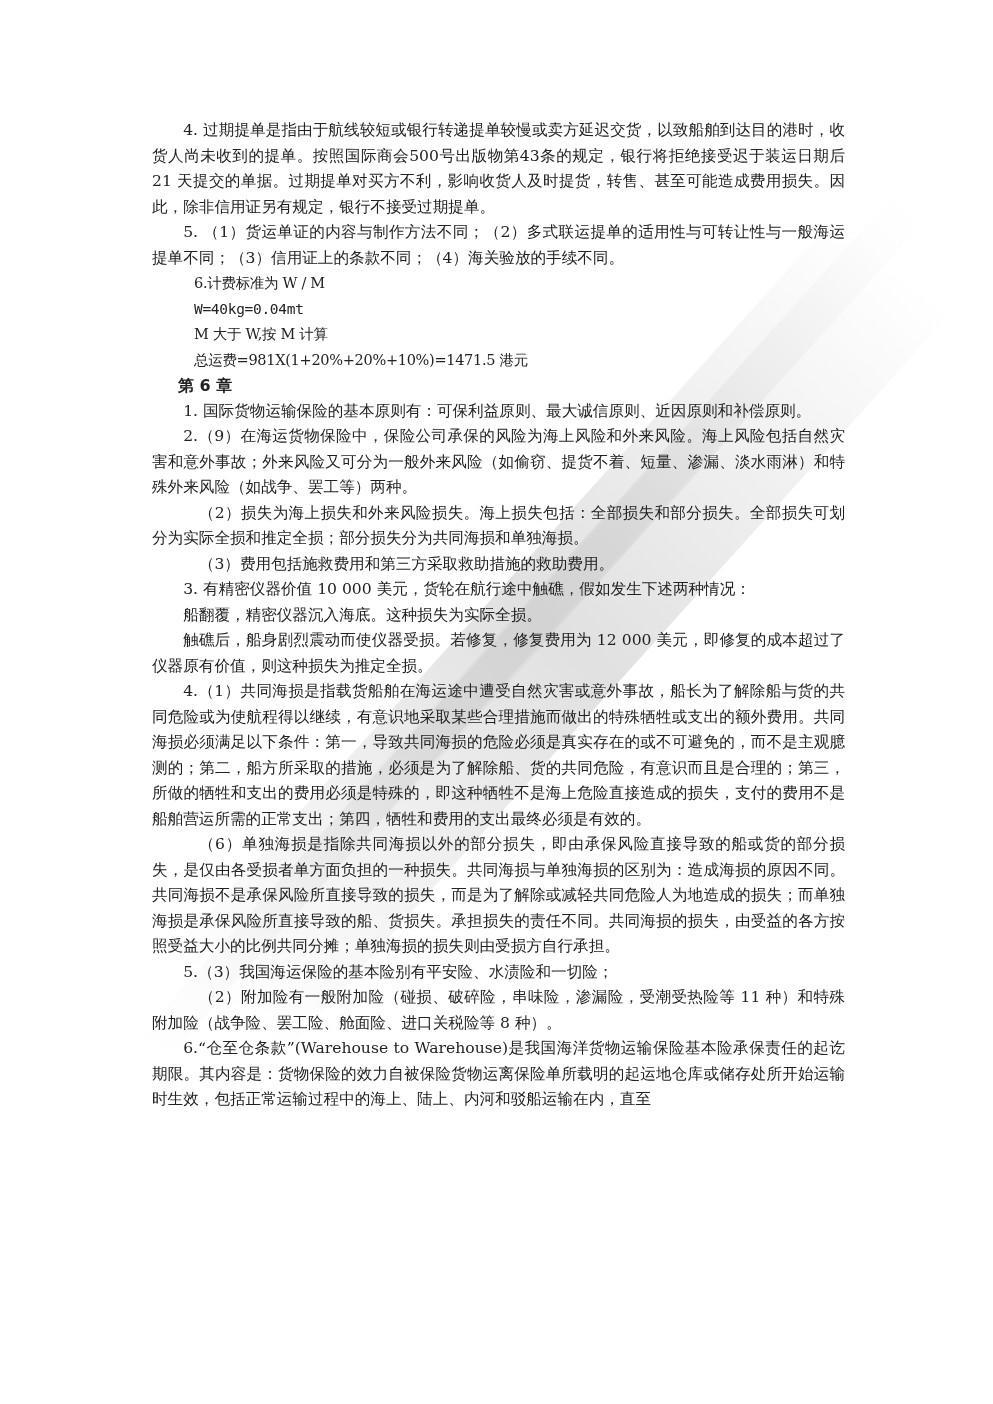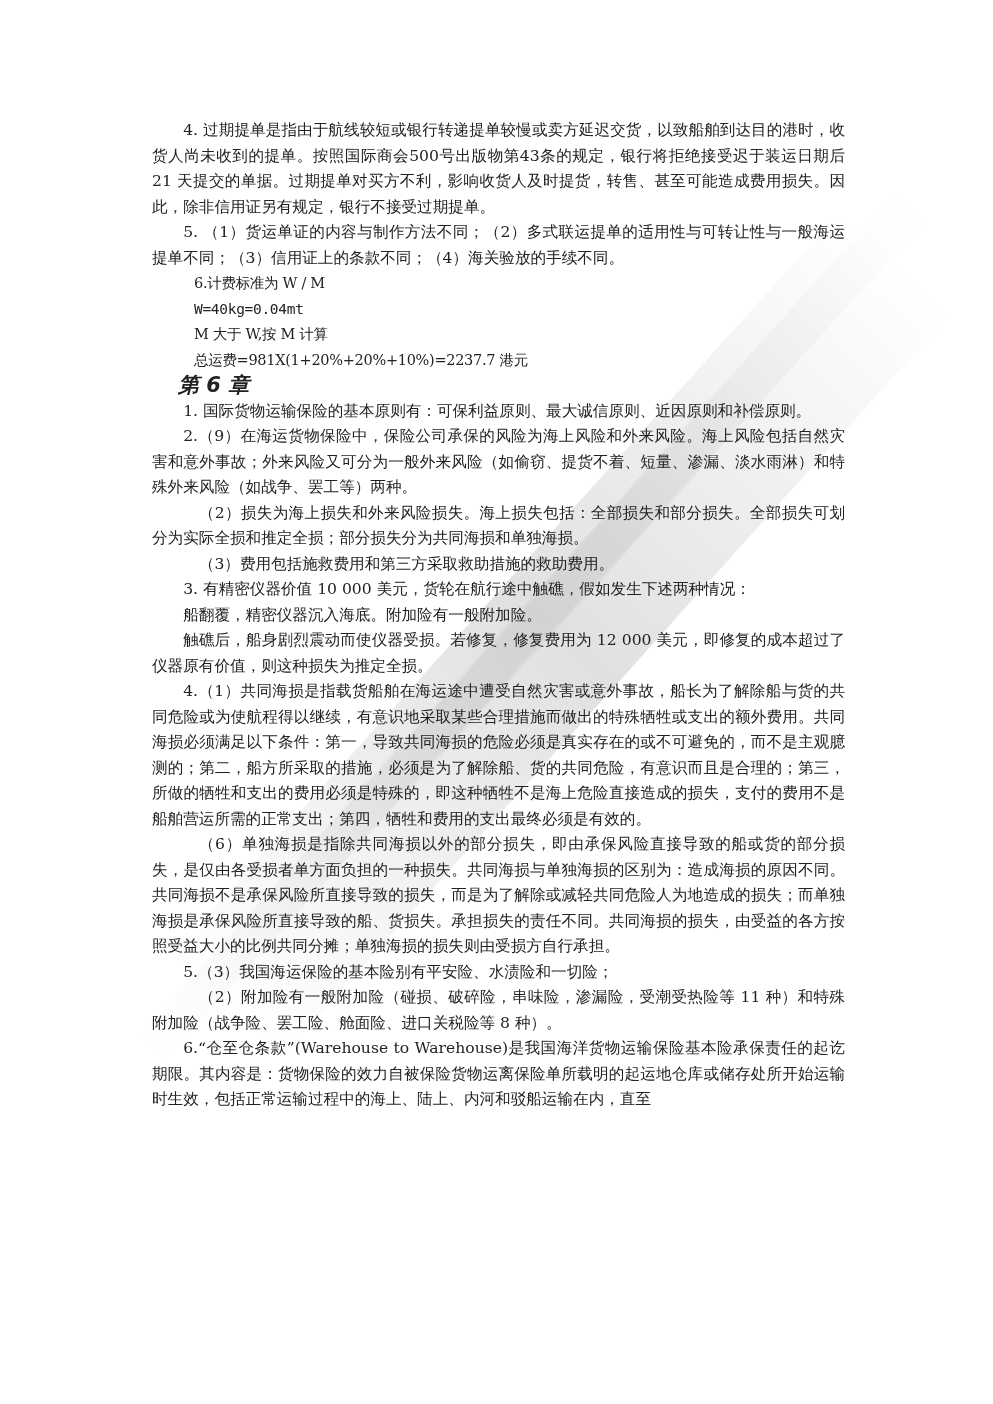--- a/index.html
+++ b/index.html
@@ -16,45 +16,45 @@
     position: absolute; left: 152px; top: 118px; width: 693px;
     font-family: "DejaVu Serif", "Liberation Serif", serif;
     font-size: 15.6px; line-height: 25.5px; color: #222;
     text-align: justify; text-justify: inter-character;
   }
   .para { margin: 0; }
   .indent { text-indent: 2em; }
   .indent3 { text-indent: 3em; }
   .formula { padding-left: 42px; font-family: "DejaVu Sans Mono", "Liberation Mono", monospace; font-size: 14.5px; letter-spacing: -0.3px; }
   .formula.cn { font-family: "DejaVu Serif", serif; }
-  .chapter { font-family: "DejaVu Sans", "Liberation Sans", sans-serif; font-weight: bold; padding-left: 26px; font-size: 21px; font-style: italic; }
+  .chapter { font-family: "DejaVu Sans", "Liberation Sans", sans-serif; font-weight: bold; padding-left: 26px; font-size: 16px; }
   sup { font-size: 8px; vertical-align: 7px; }
 </style>
 </head>
 <body>
 
 <div class="watermark">
   <div class="wm-band" style="left:60px; top:560px; width:1000px; height:150px;"></div>
   <div class="wm-band" style="left:160px; top:520px; width:900px; height:40px; opacity:0.6;"></div>
   <div class="wm-band" style="left:0px; top:700px; width:900px; height:35px; opacity:0.6;"></div>
 </div>
 
 <div class="page-text">
   <p class="para indent">4. 过期提单是指由于航线较短或银行转递提单较慢或卖方延迟交货，以致船舶到达目的港时，收货人尚未收到的提单。按照国际商会500号出版物第43条的规定，银行将拒绝接受迟于装运日期后21 天提交的单据。过期提单对买方不利，影响收货人及时提货，转售、甚至可能造成费用损失。因此，除非信用证另有规定，银行不接受过期提单。</p>
   <p class="para indent">5. （1）货运单证的内容与制作方法不同；（2）多式联运提单的适用性与可转让性与一般海运提单不同；（3）信用证上的条款不同；（4）海关验放的手续不同。</p>
   <p class="para formula cn">6.计费标准为 W / M</p>
   <p class="para formula">W=40kg=0.04mt</p>
   <p class="para formula cn">M 大于 W,按 M 计算</p>
-  <p class="para formula cn">总运费=981X(1+20%+20%+10%)=2237.7 港元</p>
+  <p class="para formula cn">总运费=981X(1+20%+20%+10%)=1471.5 港元</p>
   <p class="para chapter">第 6 章</p>
   <p class="para indent">1. 国际货物运输保险的基本原则有：可保利益原则、最大诚信原则、近因原则和补偿原则。</p>
   <p class="para indent">2.（9）在海运货物保险中，保险公司承保的风险为海上风险和外来风险。海上风险包括自然灾害和意外事故；外来风险又可分为一般外来风险（如偷窃、提货不着、短量、渗漏、淡水雨淋）和特殊外来风险（如战争、罢工等）两种。</p>
   <p class="para indent3">（2）损失为海上损失和外来风险损失。海上损失包括：全部损失和部分损失。全部损失可划分为实际全损和推定全损；部分损失分为共同海损和单独海损。</p>
   <p class="para indent3">（3）费用包括施救费用和第三方采取救助措施的救助费用。</p>
   <p class="para indent">3. 有精密仪器价值 10 000 美元，货轮在航行途中触礁，假如发生下述两种情况：</p>
-  <p class="para indent">船翻覆，精密仪器沉入海底。附加险有一般附加险。</p>
+  <p class="para indent">船翻覆，精密仪器沉入海底。这种损失为实际全损。</p>
   <p class="para indent">触礁后，船身剧烈震动而使仪器受损。若修复，修复费用为 12 000 美元，即修复的成本超过了仪器原有价值，则这种损失为推定全损。</p>
   <p class="para indent">4.（1）共同海损是指载货船舶在海运途中遭受自然灾害或意外事故，船长为了解除船与货的共同危险或为使航程得以继续，有意识地采取某些合理措施而做出的特殊牺牲或支出的额外费用。共同海损必须满足以下条件：第一，导致共同海损的危险必须是真实存在的或不可避免的，而不是主观臆测的；第二，船方所采取的措施，必须是为了解除船、货的共同危险，有意识而且是合理的；第三，所做的牺牲和支出的费用必须是特殊的，即这种牺牲不是海上危险直接造成的损失，支付的费用不是船舶营运所需的正常支出；第四，牺牲和费用的支出最终必须是有效的。</p>
   <p class="para indent3">（6）单独海损是指除共同海损以外的部分损失，即由承保风险直接导致的船或货的部分损失，是仅由各受损者单方面负担的一种损失。共同海损与单独海损的区别为：造成海损的原因不同。共同海损不是承保风险所直接导致的损失，而是为了解除或减轻共同危险人为地造成的损失；而单独海损是承保风险所直接导致的船、货损失。承担损失的责任不同。共同海损的损失，由受益的各方按照受益大小的比例共同分摊；单独海损的损失则由受损方自行承担。</p>
   <p class="para indent">5.（3）我国海运保险的基本险别有平安险、水渍险和一切险；</p>
   <p class="para indent3">（2）附加险有一般附加险（碰损、破碎险，串味险，渗漏险，受潮受热险等 11 种）和特殊附加险（战争险、罢工险、舱面险、进口关税险等 8 种）。</p>
   <p class="para indent">6.“仓至仓条款”(Warehouse to Warehouse)是我国海洋货物运输保险基本险承保责任的起讫期限。其内容是：货物保险的效力自被保险货物运离保险单所载明的起运地仓库或储存处所开始运输时生效，包括正常运输过程中的海上、陆上、内河和驳船运输在内，直至</p>
 </div>
 
 </body></html>

